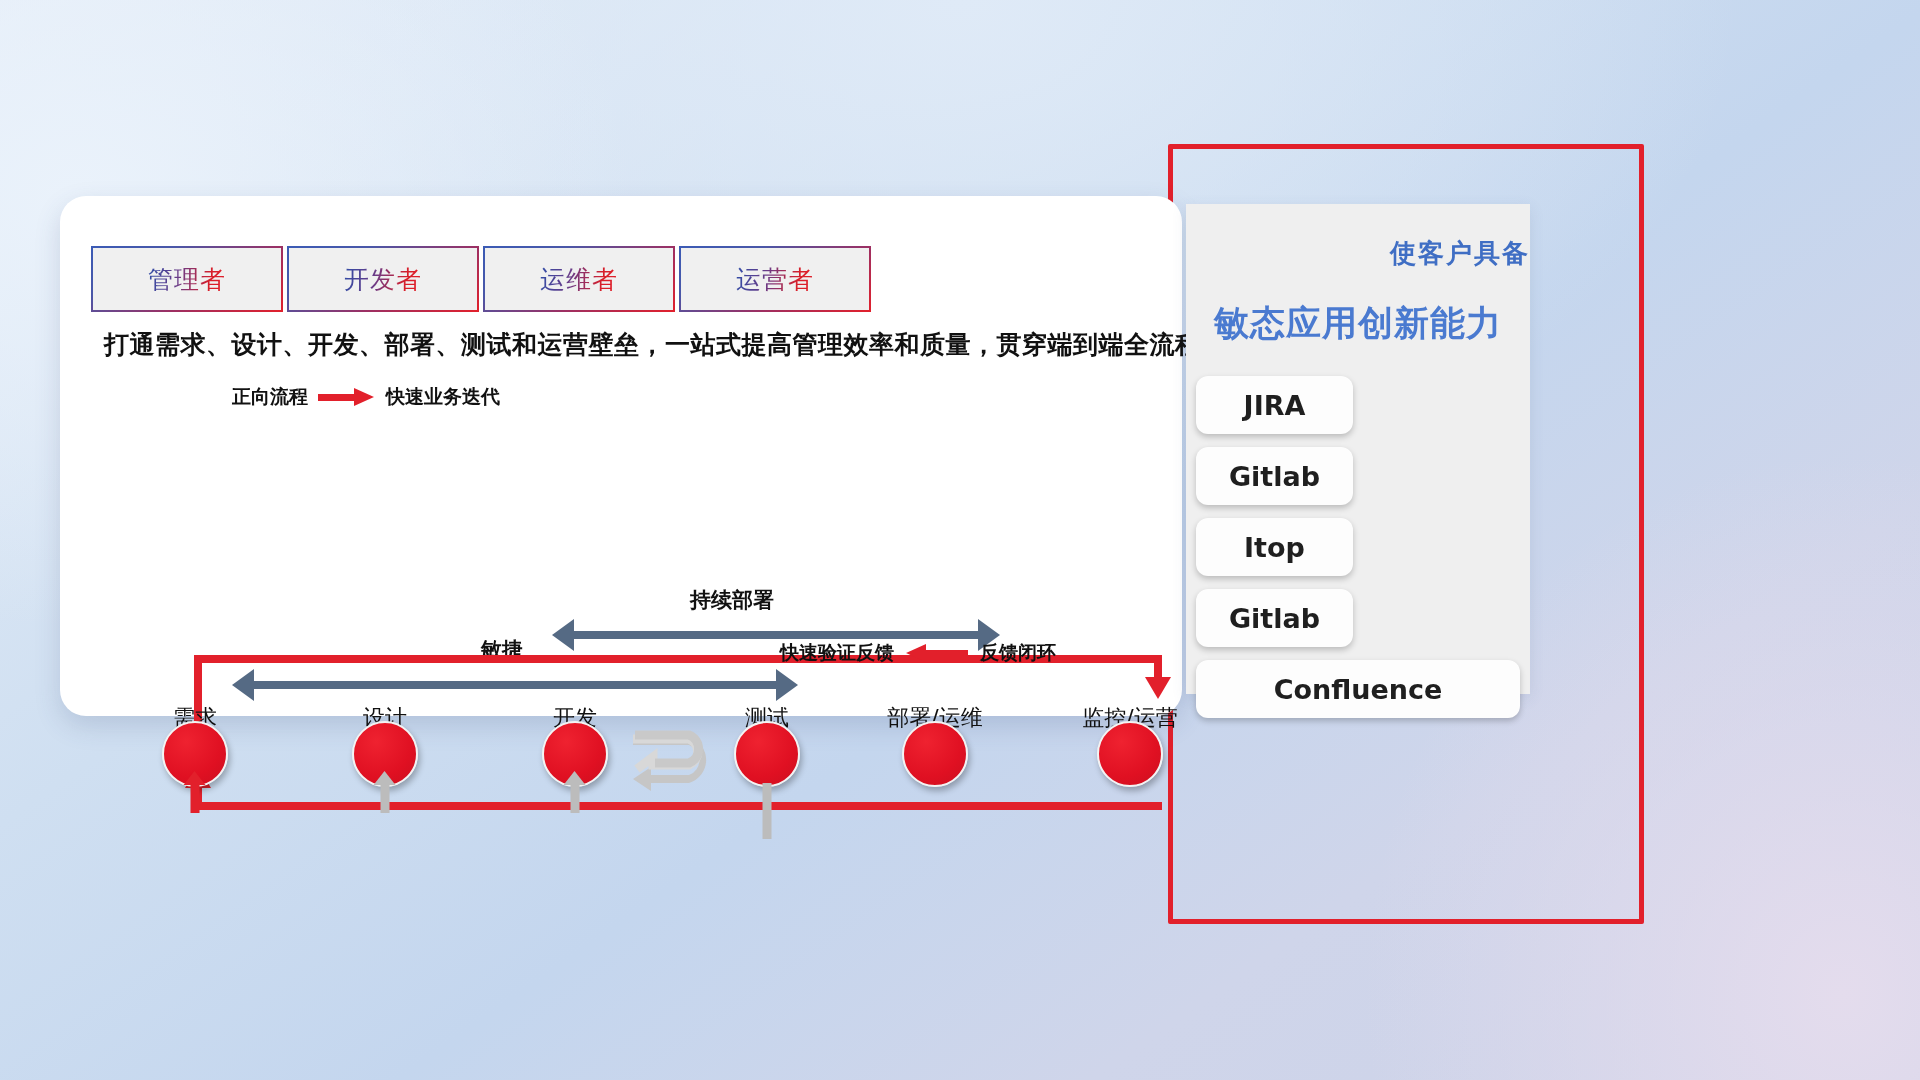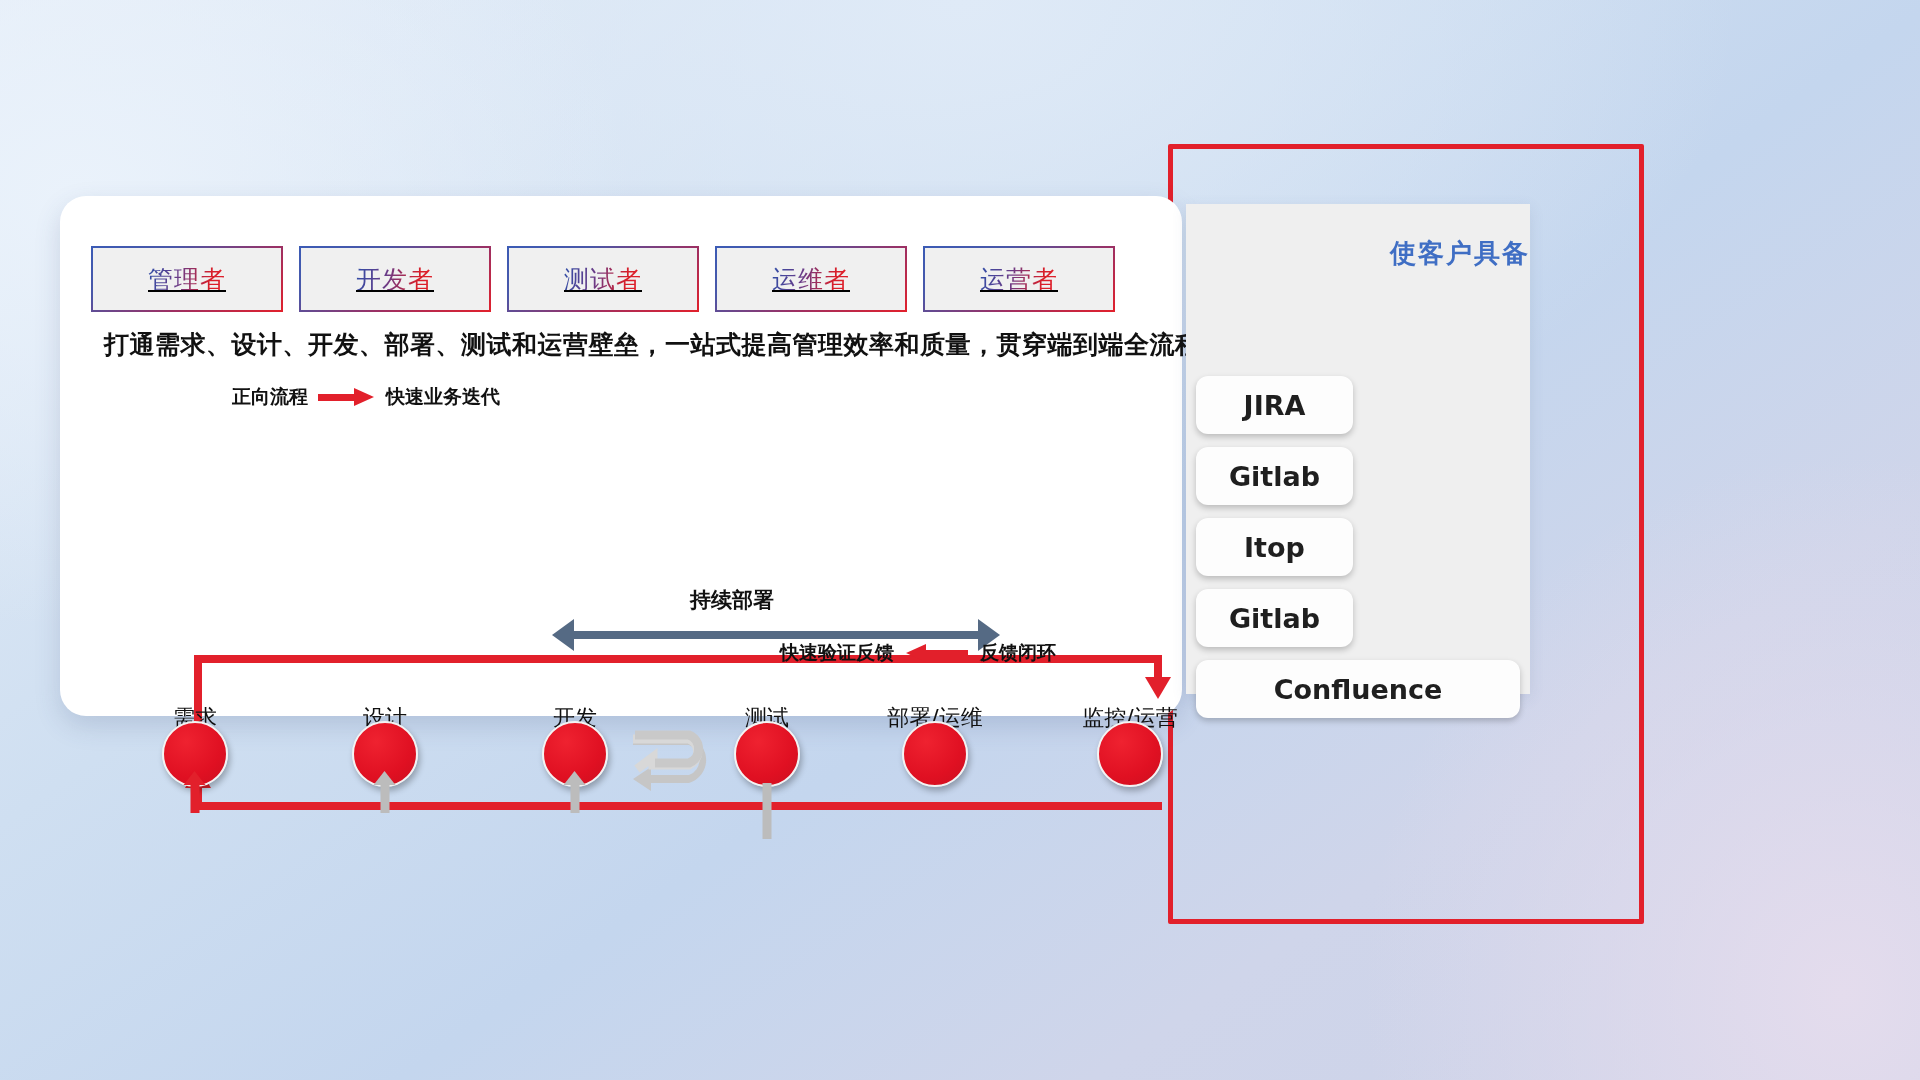--- a/index.html
+++ b/index.html
@@ -18,21 +18,21 @@
   .connector{position:absolute;border:5px solid #e2202b;border-radius:2px;}
 
   
   .card{
     position:absolute;left:60px;top:196px;width:1122px;height:520px;
     background:#fff;border-radius:26px;
     box-shadow:0 10px 26px rgba(60,80,120,.18);
   }
 
   
-  .roles{position:absolute;left:33px;top:52px;display:flex;gap:20px;text-decoration:underline;}
+  .roles{position:absolute;left:33px;top:52px;display:flex;gap:8px;}
   .role{
     width:188px;height:62px;position:relative;
     background:#f0f0f0;
     display:flex;align-items:center;justify-content:center;
   }
   .role::before{
     content:"";position:absolute;inset:-2px;z-index:0;
     background:linear-gradient(150deg,#3b5bb5 0%,#4a57a8 28%,#9b3064 62%,#e2202b 100%);
   }
   .role::after{
@@ -142,23 +142,20 @@
   <div class="card">
 
     <div class="roles">
       <div class="role">
         <span class="role-label">管理者</span>
       </div>
       <div class="role">
         <span class="role-label">开发者</span>
       </div>
       <div class="role">
-        <span class="role-label">测试者</span>
-      </div>
-      <div class="role">
         <span class="role-label">运维者</span>
       </div>
       <div class="role">
         <span class="role-label">运营者</span>
       </div>
     </div>
 
     <div class="tagline">打通需求、设计、开发、部署、测试和运营壁垒，一站式提高管理效率和质量，贯穿端到端全流程</div>
 
     <div class="legend">
@@ -170,20 +167,26 @@
       <span class="txt">快速业务迭代</span>
     </div>
 
     <div class="measure m-cd">
       <span class="cap">持续部署</span>
       <span class="hl"></span>
       <span class="bar"></span>
       <span class="hr"></span>
     </div>
 
+    <div class="measure m-ag">
+      <span class="cap">敏捷</span>
+      <span class="hl"></span>
+      <span class="bar"></span>
+      <span class="hr"></span>
+    </div>
 
     <div class="loop">
       <span class="top"></span>
       <span class="left"></span>
       <span class="bottom"></span>
       <span class="rdown"></span>
       <span class="rhead"></span>
       <span class="lhead"></span>
     </div>
 
@@ -242,20 +245,21 @@
         <span class="shaft"></span>
           <span class="head"></span>
       </span>
       <span class="txt" style="font-size:19px;font-weight:bold;color:#111;font-family:'DejaVu Sans',sans-serif;">反馈闭环</span>
     </div>
 
   </div>
 
   <div class="panel">
     <div class="h1">使客户具备</div>
+    <div class="h2">敏态应用创新能力</div>
     <div class="tools">
       <div class="pill">JIRA</div>
       <div class="pill">Gitlab</div>
       <div class="pill">Itop</div>
       <div class="pill">Gitlab</div>
       <div class="pill wide">Confluence</div>
     </div>
   </div>
 
 </div>

